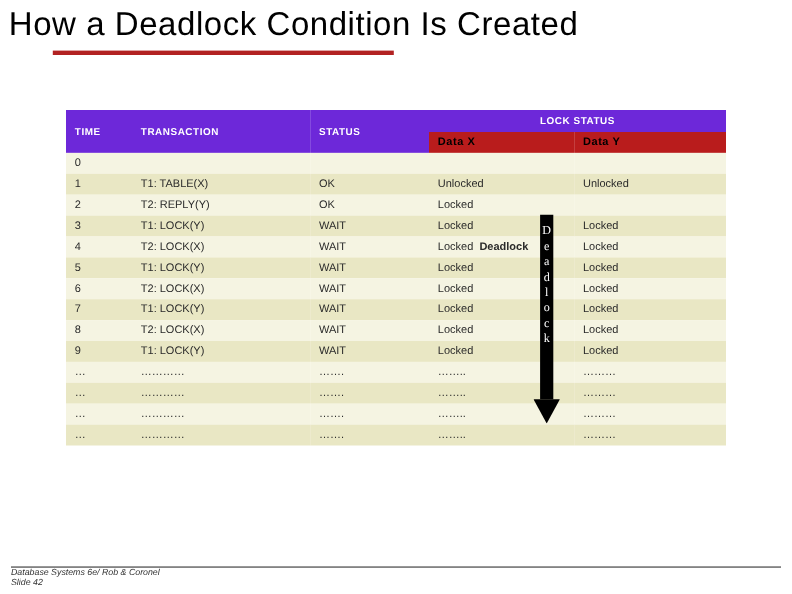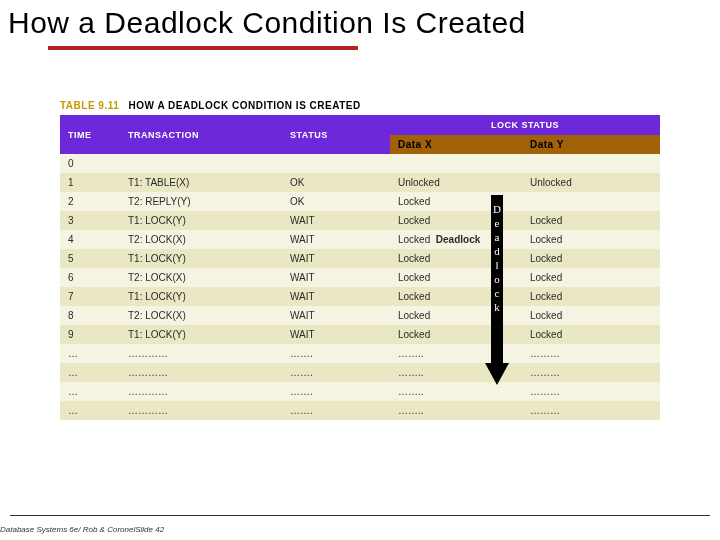--- a/index.html
+++ b/index.html
@@ -47,21 +47,21 @@
   th {
     background: #6d28d9;
     color: #fff;
     font-weight: bold;
     text-align: left;
     padding: 5px 8px;
     font-size: 9px;
     letter-spacing: 0.5px;
   }
   th.sub {
-    background: #a16207;
+    background: #b91c1c;
     color: #000;
     font-weight: bold;
     font-size: 10px;
     padding: 4px 8px;
   }
   td {
     padding: 4px 8px;
     font-size: 10px;
     color: #2a2a2a;
   }
@@ -74,46 +74,44 @@
     width: 24px;
     height: 190px;
     z-index: 10;
     pointer-events: none;
   }
   .footer {
     position: absolute;
     bottom: 6px;
     left: 0;
     width: 100%;
-    padding: 0 0;
+    padding: 0 10px;
     font-size: 8px;
     font-style: italic;
     color: #333;
     display: flex;
+    justify-content: space-between;
+    flex-direction: column;
   }
   .footer .line {
     position: absolute;
     bottom: 18px;
     left: 10px;
     right: 10px;
     height: 1px;
     background: #333;
   }
 </style>
 </head>
 <body>
 
 <h1 class="title">How a Deadlock Condition Is Created</h1>
 <div class="underline"></div>
 
 <div class="table-area">
-  <div class="table-caption">
-    <span class="num">TABLE 9.11</span>
-    <span>HOW A DEADLOCK CONDITION IS CREATED</span>
-  </div>
   <table>
     <thead>
       <tr>
         <th rowspan="2" style="width:10%">TIME</th>
         <th rowspan="2" style="width:27%">TRANSACTION</th>
         <th rowspan="2" style="width:18%">STATUS</th>
         <th colspan="2" style="text-align:center;width:45%">LOCK STATUS</th>
       </tr>
       <tr>
         <th class="sub" style="width:22%">Data X</th>

